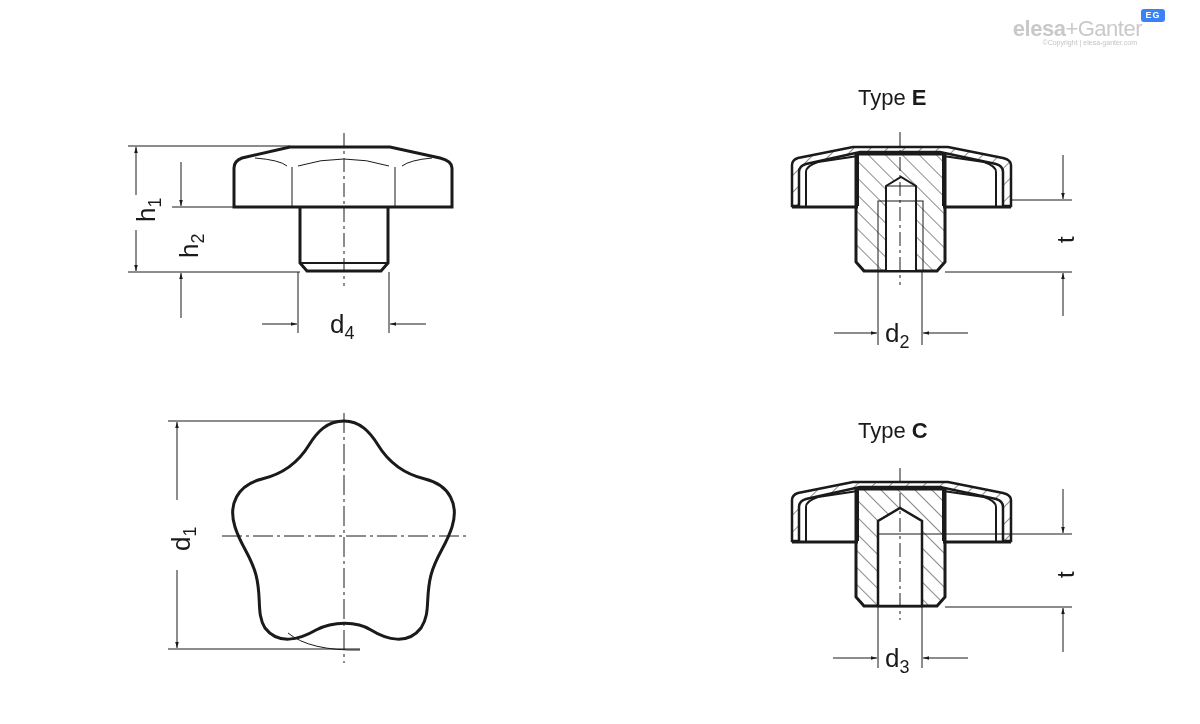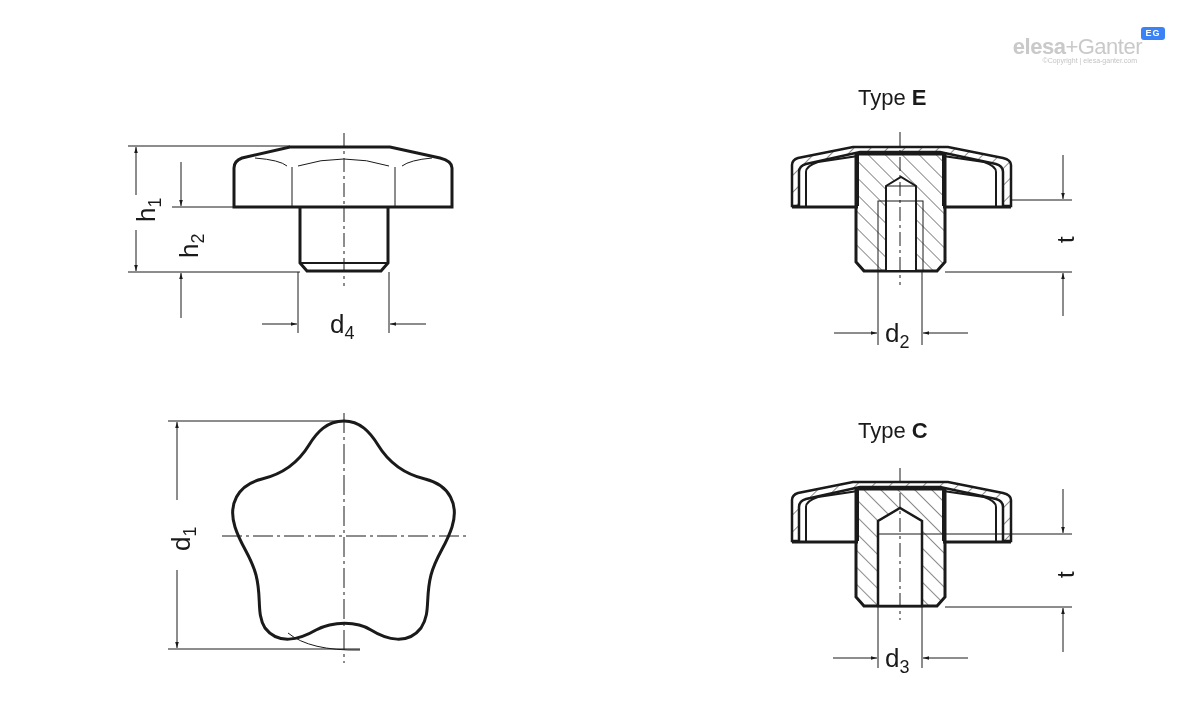--- a/index.html
+++ b/index.html
@@ -1,20 +1,20 @@
 <!DOCTYPE html>
 <html><head>
 <meta charset="utf-8">
 <style>
   html, body { margin: 0; padding: 0; background: #ffffff; }
   body { width: 1200px; height: 724px; position: relative; overflow: hidden;
          font-family: "Liberation Sans", sans-serif; color: #1a1a1a; }
   #drawing { position: absolute; left: 0; top: 0; }
   .lbl { font-family: "Liberation Sans", sans-serif; fill: #1a1a1a; }
-  .logo { position: absolute; right: 30px; top: 24px; width: 170px; height: 40px; }
+  .logo { position: absolute; right: 30px; top: 6px; width: 170px; height: 40px; }
   .logo-main { position: absolute; right: 28px; top: 10px; font-size: 22px; font-weight: bold;
                color: #c9c9c9; letter-spacing: -0.5px; white-space: nowrap; }
   .logo-main .plus { font-weight: normal; }
   .logo-main .ganter { font-weight: normal; }
   .logo-copy { position: absolute; right: 33px; top: 33px; font-size: 7px; color: #c4c4c4; white-space: nowrap; }
   .logo-badge { position: absolute; right: 5px; top: 3px; width: 24px; height: 13px; border-radius: 3px;
                 background: #3b82f6; color: #ffffff; font-size: 9px; font-weight: bold; line-height: 13px;
                 text-align: center; letter-spacing: 1px; }
 </style>
 </head>

